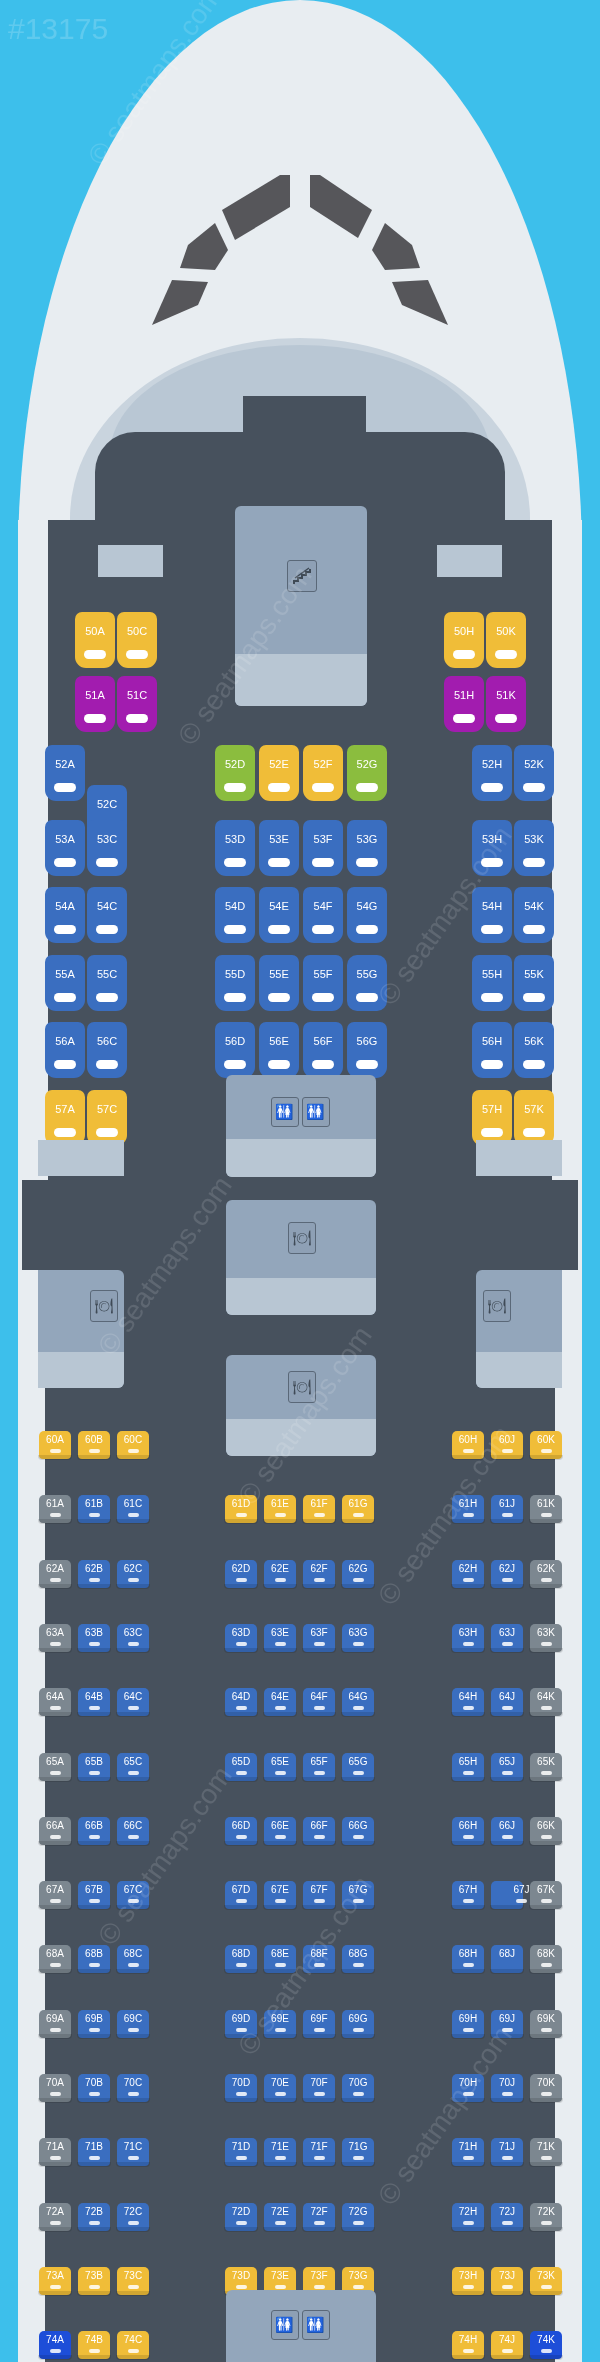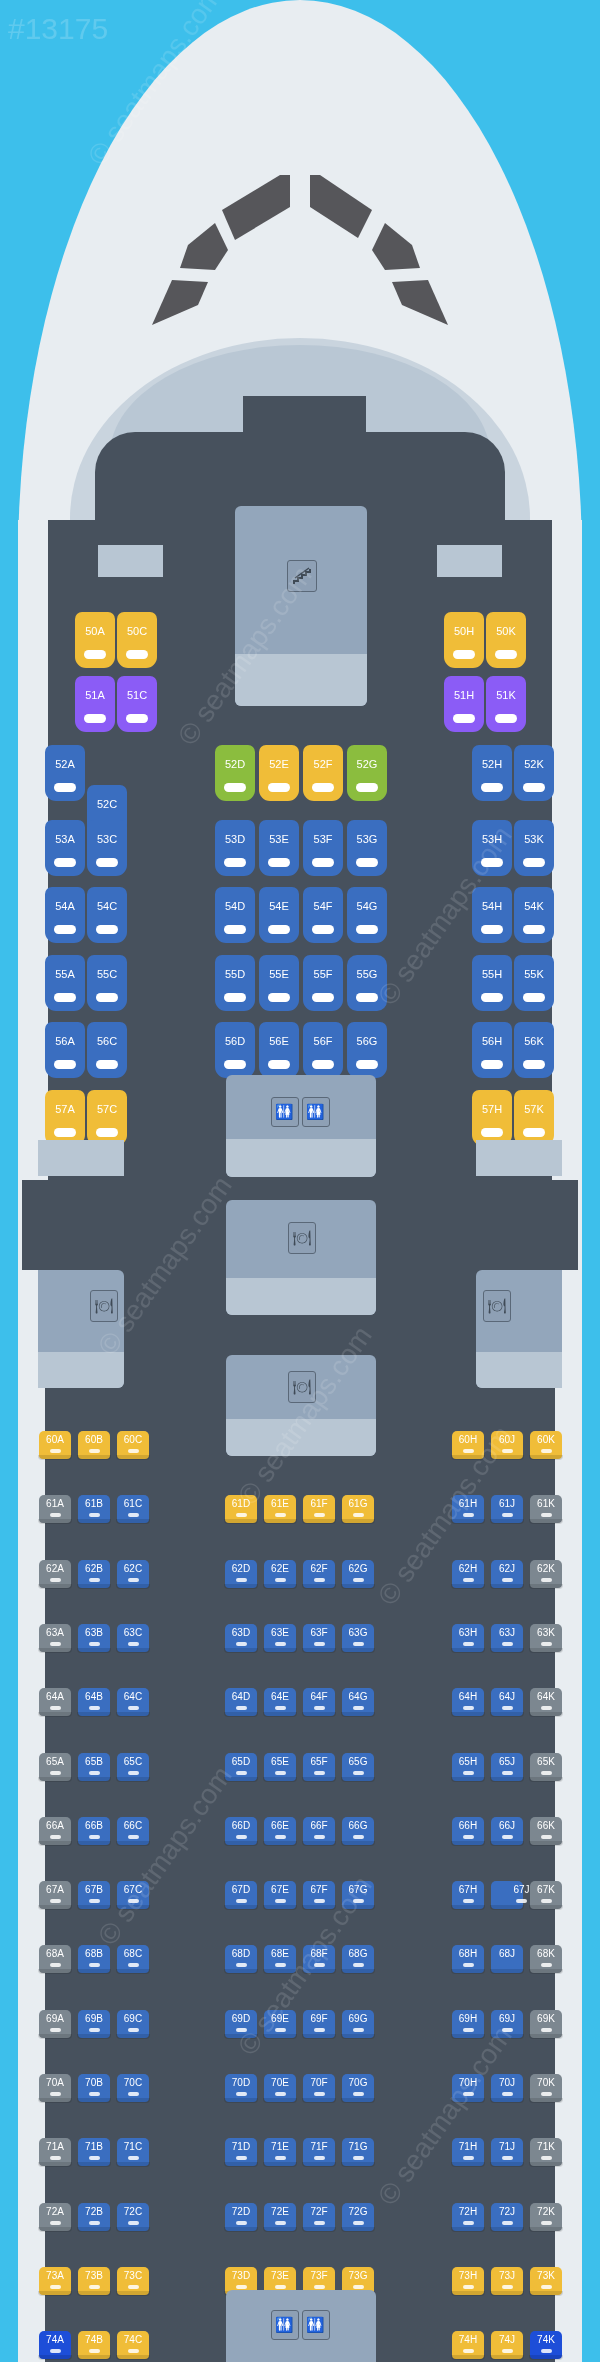--- a/index.html
+++ b/index.html
@@ -17,21 +17,21 @@
   
   .seat-big { width:40px; height:56px; border-radius:7px 7px 11px 11px; display:flex; flex-direction:column; align-items:center; box-sizing:border-box; padding-top:13px; }
   .seat-big .lbl { color:#fff; font-size:11px; line-height:12px; }
   .seat-big .cushion { margin-top:13px; width:22px; height:9px; background:#fff; border-radius:5px; }
   
   .seat-sm { width:32px; height:28px; border-radius:5px 5px 4px 4px; display:flex; flex-direction:column; align-items:center; box-sizing:border-box; padding-top:3px; position:absolute; }
   .seat-sm .lbl { color:#fff; font-size:10px; line-height:12px; }
   .seat-sm .cushion { margin-top:3px; width:11px; height:4px; background:#fff; border-radius:2px; opacity:.85; }
   .seat-sm::after { content:""; position:absolute; left:-1px; right:-1px; bottom:-1px; height:5px; border-radius:0 0 4px 4px; background:rgba(0,0,0,0.12); }
   .c-yellow { background:#f0bd38; }
-  .c-olive  { background:#8b5cf6; }
+  .c-olive  { background:#a21caf; }
   .c-green  { background:#8bbd3e; }
   .c-blue   { background:#3a6ec0; }
   .c-grey   { background:#7c8790; }
   .c-orange { background:#1d4ed8; }
   .wm { position:absolute; color:rgba(255,255,255,0.13); font-size:28px; transform:rotate(-55deg); white-space:nowrap; pointer-events:none; }
 </style>
 </head>
 <body>
 
 <div class="abs watermark-id">#13175</div>

